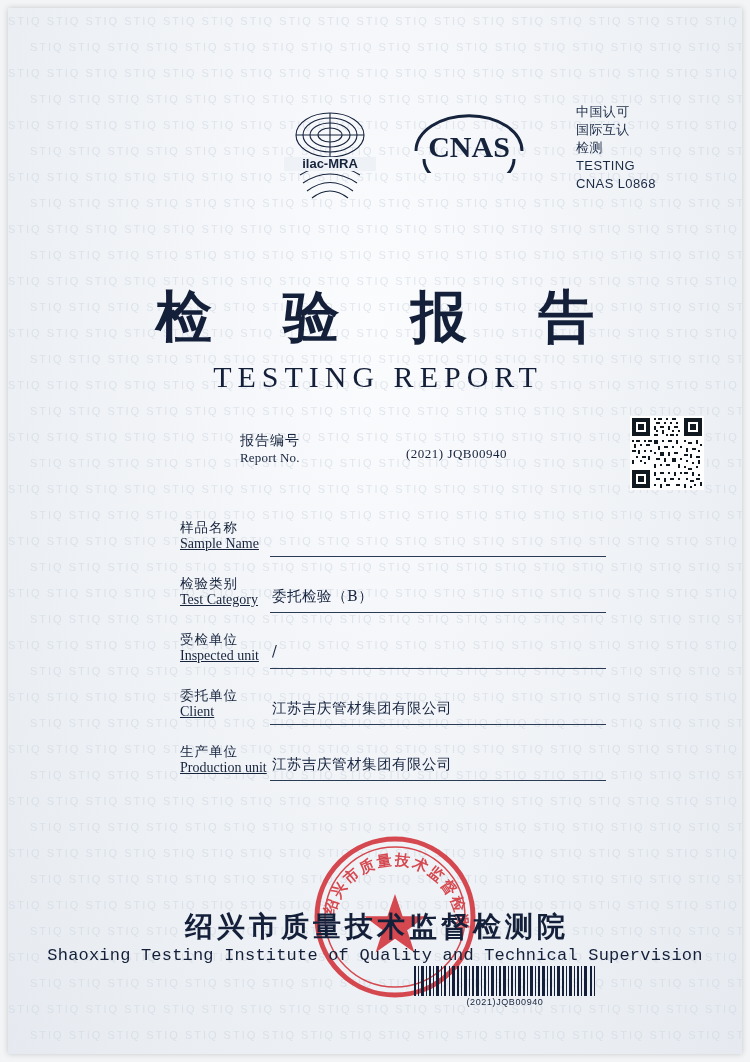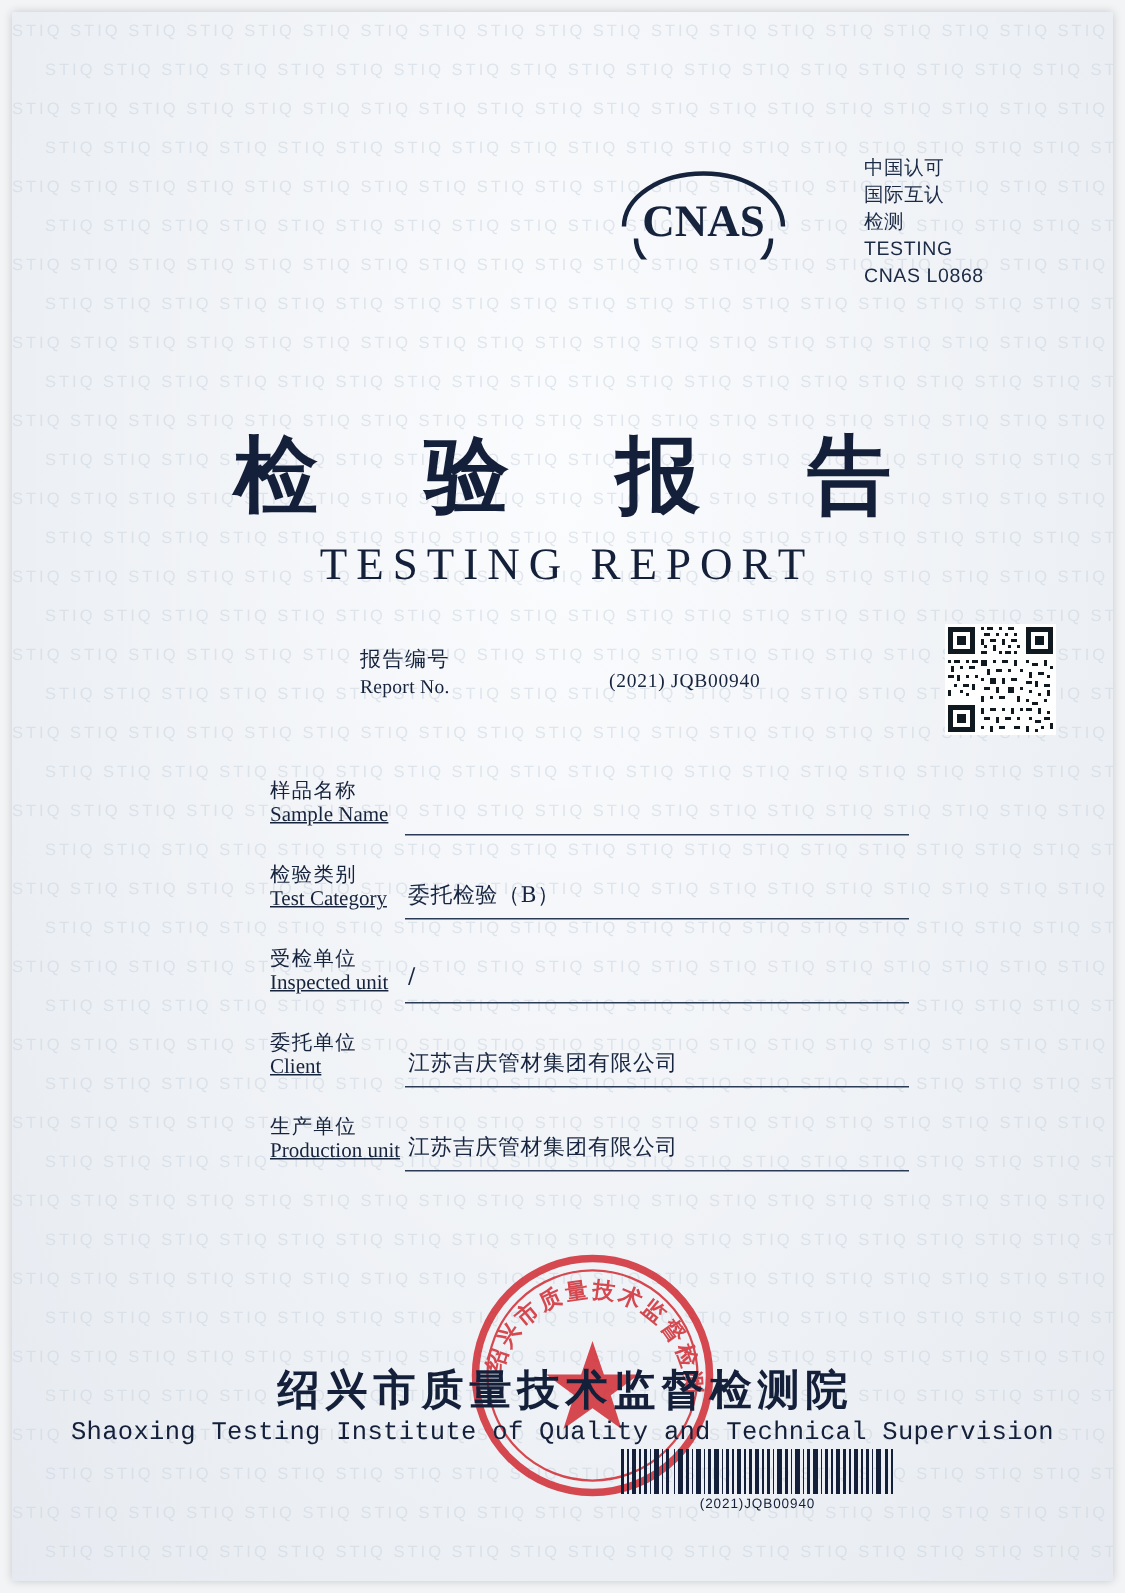--- a/index.html
+++ b/index.html
@@ -335,20 +335,38 @@
         <span class="wm-row">STIQ  STIQ  STIQ  STIQ  STIQ  STIQ  STIQ  STIQ  STIQ  STIQ  STIQ  STIQ  STIQ  STIQ  STIQ  STIQ  STIQ  STIQ  STIQ  STIQ  </span>
         <span class="wm-row odd">STIQ  STIQ  STIQ  STIQ  STIQ  STIQ  STIQ  STIQ  STIQ  STIQ  STIQ  STIQ  STIQ  STIQ  STIQ  STIQ  STIQ  STIQ  STIQ  STIQ  </span>
         <span class="wm-row">STIQ  STIQ  STIQ  STIQ  STIQ  STIQ  STIQ  STIQ  STIQ  STIQ  STIQ  STIQ  STIQ  STIQ  STIQ  STIQ  STIQ  STIQ  STIQ  STIQ  </span>
         <span class="wm-row odd">STIQ  STIQ  STIQ  STIQ  STIQ  STIQ  STIQ  STIQ  STIQ  STIQ  STIQ  STIQ  STIQ  STIQ  STIQ  STIQ  STIQ  STIQ  STIQ  STIQ  </span>
         <span class="wm-row">STIQ  STIQ  STIQ  STIQ  STIQ  STIQ  STIQ  STIQ  STIQ  STIQ  STIQ  STIQ  STIQ  STIQ  STIQ  STIQ  STIQ  STIQ  STIQ  STIQ  </span>
       </div>
 
     <div class="marks">
 
 
+      <div class="ilac-wrap">
+        <svg width="120" height="100" viewBox="0 0 120 100">
+          <g fill="none" stroke="#16233c" stroke-width="1.1">
+            <ellipse cx="60" cy="30" rx="34" ry="22"></ellipse>
+            <ellipse cx="60" cy="30" rx="27" ry="17"></ellipse>
+            <ellipse cx="60" cy="30" rx="20" ry="12"></ellipse>
+            <ellipse cx="60" cy="30" rx="12" ry="7"></ellipse>
+            <line x1="26" y1="30" x2="94" y2="30"></line>
+            <line x1="60" y1="8" x2="60" y2="52"></line>
+            <path d="M30 70 Q60 52 90 70"></path>
+            <path d="M33 78 Q60 60 87 78"></path>
+            <path d="M37 86 Q60 69 83 86"></path>
+            <path d="M42 93 Q60 79 78 93"></path>
+          </g>
+          <rect x="14" y="52" width="92" height="14" fill="#eef1f5"></rect>
+          <text x="60" y="63" text-anchor="middle" font-family="Liberation Sans, sans-serif" font-size="13" font-weight="bold" fill="#16233c">ilac-MRA</text>
+        </svg>
+      </div>
 
       <div class="cnas-wrap">
         <svg width="130" height="62" viewBox="0 0 130 62">
           <path d="M12 40 A45 30 0 0 1 118 40" fill="none" stroke="#16233c" stroke-width="3"></path>
           <path d="M20 48 A40 26 0 0 0 110 48" fill="none" stroke="#16233c" stroke-width="3"></path>
           <text x="65" y="46" text-anchor="middle" font-family="Liberation Serif, serif" font-size="30" font-weight="bold" fill="#16233c">CNAS</text>
         </svg>
       </div>
 
       <div class="cnas-text" style="white-space: pre-line;">中国认可

